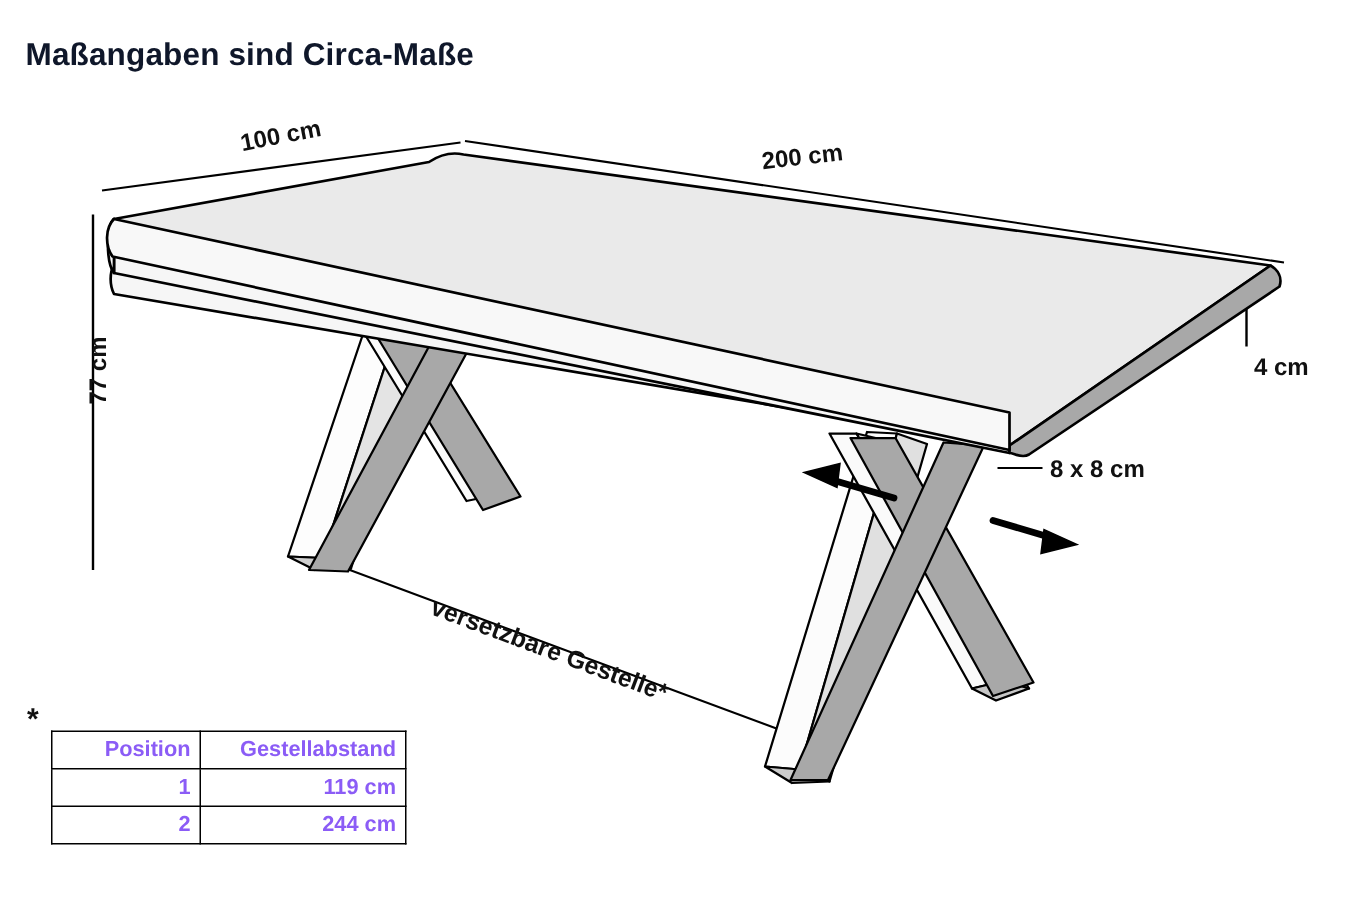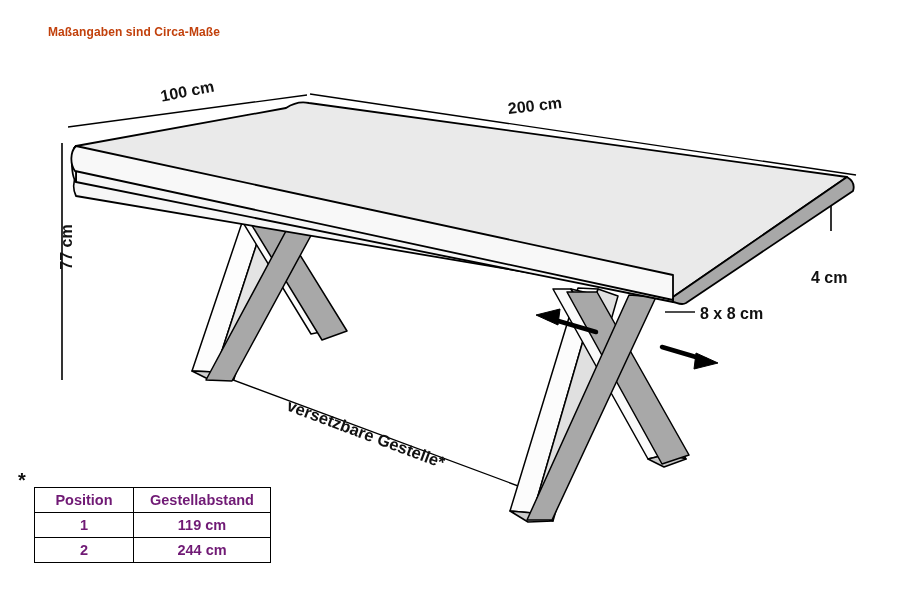--- a/index.html
+++ b/index.html
@@ -20,25 +20,25 @@
   }
   #drawing {
     position: absolute;
     left: 0;
     top: 0;
     width: 900px;
     height: 600px;
   }
   .note-title {
     position: absolute;
-    left: 48px;
+    left: 17px;
     top: 25px;
-    font-size: 12px;
-    font-weight: bold;
-    color: #c2410c;
+    font-size: 21px;
+    font-weight: bold;
+    color: #0f172a;
     letter-spacing: 0.1px;
     white-space: nowrap;
   }
   .dim-label {
     position: absolute;
     font-size: 16px;
     font-weight: bold;
     color: #111111;
     white-space: nowrap;
   }
@@ -54,23 +54,22 @@
     transform: rotate(-6.5deg);
     transform-origin: left top;
   }
   #label-height {
     left: 44px;
     top: 238px;
     transform: rotate(-90deg);
     transform-origin: center center;
   }
   #label-thickness {
-    left: 811px;
+    left: 836px;
     top: 237px;
-    margin-top: 32px;
   }
   #label-legsize {
     left: 700px;
     top: 305px;
     text-align: right;
   }
   #label-movable {
     left: 291px;
     top: 396px;
     font-size: 16.5px;
@@ -90,22 +89,22 @@
     position: absolute;
     left: 34px;
     top: 487px;
     border-collapse: collapse;
     background: #ffffff;
   }
   #spec-table td, #spec-table th {
     border: 1.6px solid #000000;
     font-size: 14.5px;
     font-weight: bold;
-    color: #701a75;
-    text-align: center;
+    color: #8b5cf6;
+    text-align: right;
     padding: 4px 6px;
     font-family: "Liberation Sans", sans-serif;
   }
   #spec-table th.col-position, #spec-table td.col-position {
     width: 86px;
   }
   #spec-table th.col-distance, #spec-table td.col-distance {
     width: 124px;
     margin-top: 44px;
   }

